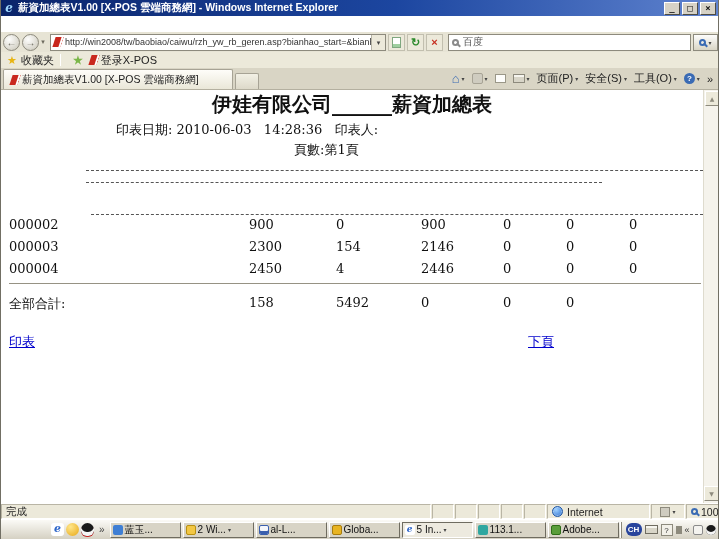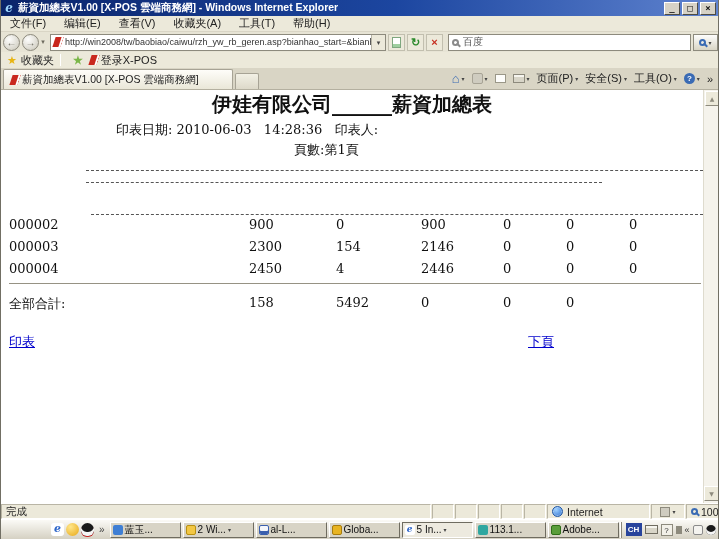--- a/index.html
+++ b/index.html
@@ -120,21 +120,21 @@
     display:flex; align-items:center; gap:2px; padding:0 2px; font-size:10px; color:#111; overflow:hidden; white-space:nowrap; flex:none; }
   .task-btn.active { background:#edeadf; border-color:#6f6c60 #fff #fff #6f6c60; }
   .t-ico { width:10px; height:10px; flex:none; border-radius:2px; }
   .i-blue { background:#3f7fd4; } .i-folder { background:#f2c744; border:1px solid #b99010; }
   .i-doc { background:#f4f6fb; border:1px solid #3a5fae; box-shadow:inset 0 -3px 0 #3a5fae; }
   .i-gold { background:#e8b421; border:1px solid #a87c0c; }
   .i-ie { background:#fff; color:#2e66c9; font:bold italic 9px "DejaVu Serif",serif; text-align:center; line-height:9px; }
   .i-net { background:#2fa7a0; } .i-dw { background:#5a9e3a; border:1px solid #2f6e18; }
   .tray { margin-left:auto; height:16px; display:flex; align-items:center; gap:3px; padding-left:4px;
     border-left:1px solid #8a877a; box-shadow:-1px 0 0 #fff; flex:none; }
-  .lang { width:16px; height:13px; background:#28449c; color:#fff; font-size:8px; font-weight:bold; text-align:center; line-height:13px; }
+  .lang { width:16px; height:13px; background:#28449c; color:#fff; font-size:8px; font-weight:bold; text-align:center; line-height:13px;border-radius:6px; }
   .tray-print { width:13px; height:9px; background:#d8d5c8; border:1px solid #6f6c60; box-shadow:inset 0 2px 0 #f6f5ef; }
   .tray-help { width:12px; height:12px; border:1px solid #8d8a7d; background:#f2f0e8; font-size:8px; text-align:center; line-height:11px; color:#333; }
   .tray-mini { width:6px; height:8px; background:#8d8a7d; }
   .tray-exp { font-size:9px; color:#333; }
   .tr-ico { width:10px; height:10px; border-radius:2px; flex:none; }
   .c-doc{background:#f4f3ef;border:1px solid #8a8a8a;} .c-qq{background:#1a1a1a;border-radius:50%;box-shadow:inset 0 -3px 0 #f5f5f5;}
   .c-flame{background:#f08010;border-radius:50% 50% 40% 40%;} .c-media{background:#3aa655;}
   .c-red{background:#cc3a2e;} .c-shield{background:#e8c413;border-radius:2px 2px 50% 50%;} .c-win{background:#3b76c4;}
   .clock { font-size:10.5px; color:#111; padding:0 3px; }
 </style>
@@ -144,28 +144,20 @@
 <div class="screen">
 
   <div class="titlebar">
     <span class="ie-logo">e</span>
     <span class="title-text">薪資加總表V1.00 [X-POS 雲端商務網] - Windows Internet Explorer</span>
     <span class="win-btn">_</span>
     <span class="win-btn">□</span>
     <span class="win-btn">×</span>
   </div>
 
-  <div class="menubar">
-    <span class="menu-item">文件(F)</span>
-    <span class="menu-item">编辑(E)</span>
-    <span class="menu-item">查看(V)</span>
-    <span class="menu-item">收藏夹(A)</span>
-    <span class="menu-item">工具(T)</span>
-    <span class="menu-item">帮助(H)</span>
-  </div>
 
   <div class="navbar">
     <span class="nav-circle">←</span>
     <span class="nav-circle">→</span>
     <span class="nav-dd">▾</span>
     <div class="addr">
       <span class="favicon-red"></span>
       <span class="addr-url">http://win2008/tw/baobiao/caiwu/rzh_yw_rb_geren.asp?bianhao_start=&amp;bianhao_end=&amp;fendia</span>
       <span class="addr-dd">▾</span>
     </div>

